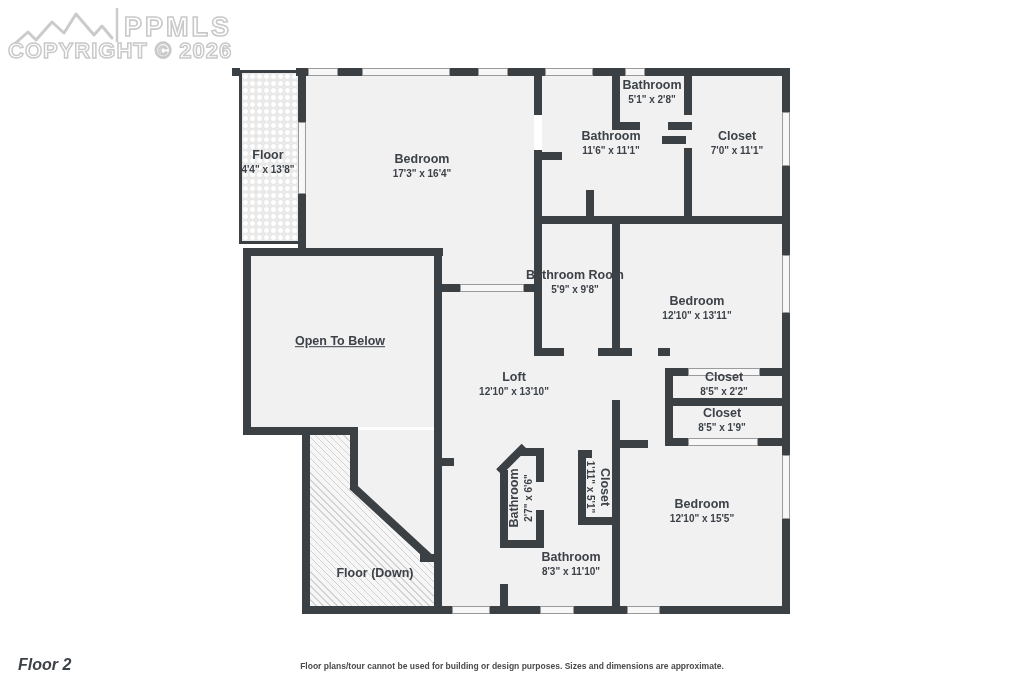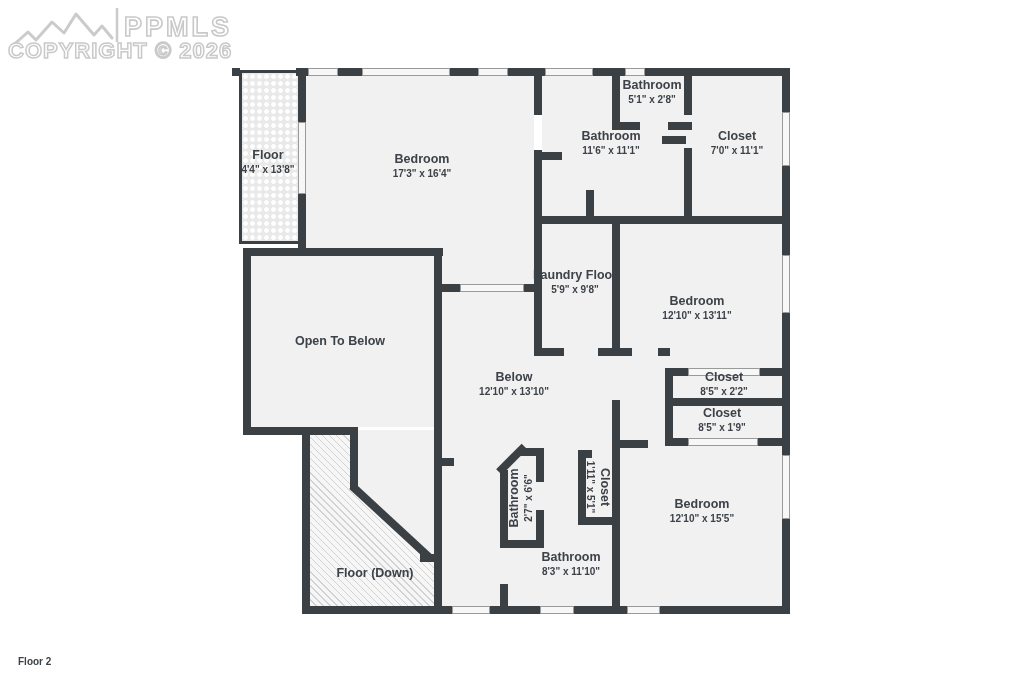--- a/index.html
+++ b/index.html
@@ -12,21 +12,21 @@
     background-image:radial-gradient(#ffffff 2px, rgba(255,255,255,0) 2.6px);
     background-size:7px 7px;}
   .hatch{position:absolute;background:#f6f6f6;
     background-image:repeating-linear-gradient(45deg, rgba(0,0,0,0) 0 4px, #d2d2d2 4px 5px);}
   .room-label{position:absolute;transform:translate(-50%,-50%);text-align:center;
     color:#3d4248;white-space:nowrap;line-height:1.25;}
   .room-label .nm{font-size:12.5px;font-weight:bold;}
   .room-label .dm{font-size:10px;font-weight:bold;}
   .room-label.vcw{transform:translate(-50%,-50%) rotate(90deg);}
   .room-label.vccw{transform:translate(-50%,-50%) rotate(-90deg);}
-  .footer-floor{position:absolute;left:18px;top:656px;font-size:10px;font-weight:bold;color:#3d4248;}
+  .footer-floor{position:absolute;left:18px;top:656px;font-size:16px;font-weight:bold;color:#3d4248;font-style:italic;}
   .footer-disc{position:absolute;left:512px;top:661px;transform:translateX(-50%);
     font-size:8.5px;font-weight:bold;color:#4a4a4a;white-space:nowrap;}
   .wm{position:absolute;left:4px;top:2px;}
 </style>
 </head>
 <body>
 
 <div id="stage">
 
   <svg class="wm" width="230" height="60" viewBox="0 0 230 60">
@@ -142,32 +142,32 @@
     </div>
   <div class="room-label" style="left:611px;top:143px;">
     <div class="nm">Bathroom</div>
       <div class="dm">11'6" x 11'1"</div>
     </div>
   <div class="room-label" style="left:737px;top:143px;">
     <div class="nm">Closet</div>
       <div class="dm">7'0" x 11'1"</div>
     </div>
   <div class="room-label" style="left:575px;top:282px;">
-    <div class="nm">Laundry Floor</div>
+    <div class="nm">Bathroom Room</div>
       <div class="dm">5'9" x 9'8"</div>
     </div>
   <div class="room-label" style="left:697px;top:308px;">
     <div class="nm">Bedroom</div>
       <div class="dm">12'10" x 13'11"</div>
     </div>
-  <div class="room-label" style="left:340px;top:342px;">
+  <div class="room-label" style="left:340px;top:342px;text-decoration:underline;">
     <div class="nm">Open To Below</div>
     </div>
   <div class="room-label" style="left:514px;top:384px;">
-    <div class="nm">Below</div>
+    <div class="nm">Loft</div>
       <div class="dm">12'10" x 13'10"</div>
     </div>
   <div class="room-label" style="left:724px;top:384px;">
     <div class="nm">Closet</div>
       <div class="dm">8'5" x 2'2"</div>
     </div>
   <div class="room-label" style="left:722px;top:420px;">
     <div class="nm">Closet</div>
       <div class="dm">8'5" x 1'9"</div>
     </div>
@@ -185,13 +185,14 @@
     </div>
   <div class="room-label" style="left:702px;top:511px;">
     <div class="nm">Bedroom</div>
       <div class="dm">12'10" x 15'5"</div>
     </div>
   <div class="room-label" style="left:375px;top:574px;">
     <div class="nm">Floor (Down)</div>
     </div>
 
   <div class="footer-floor">Floor 2</div>
+  <div class="footer-disc">Floor plans/tour cannot be used for building or design purposes. Sizes and dimensions are approximate.</div>
 </div>
 
 </body></html>

